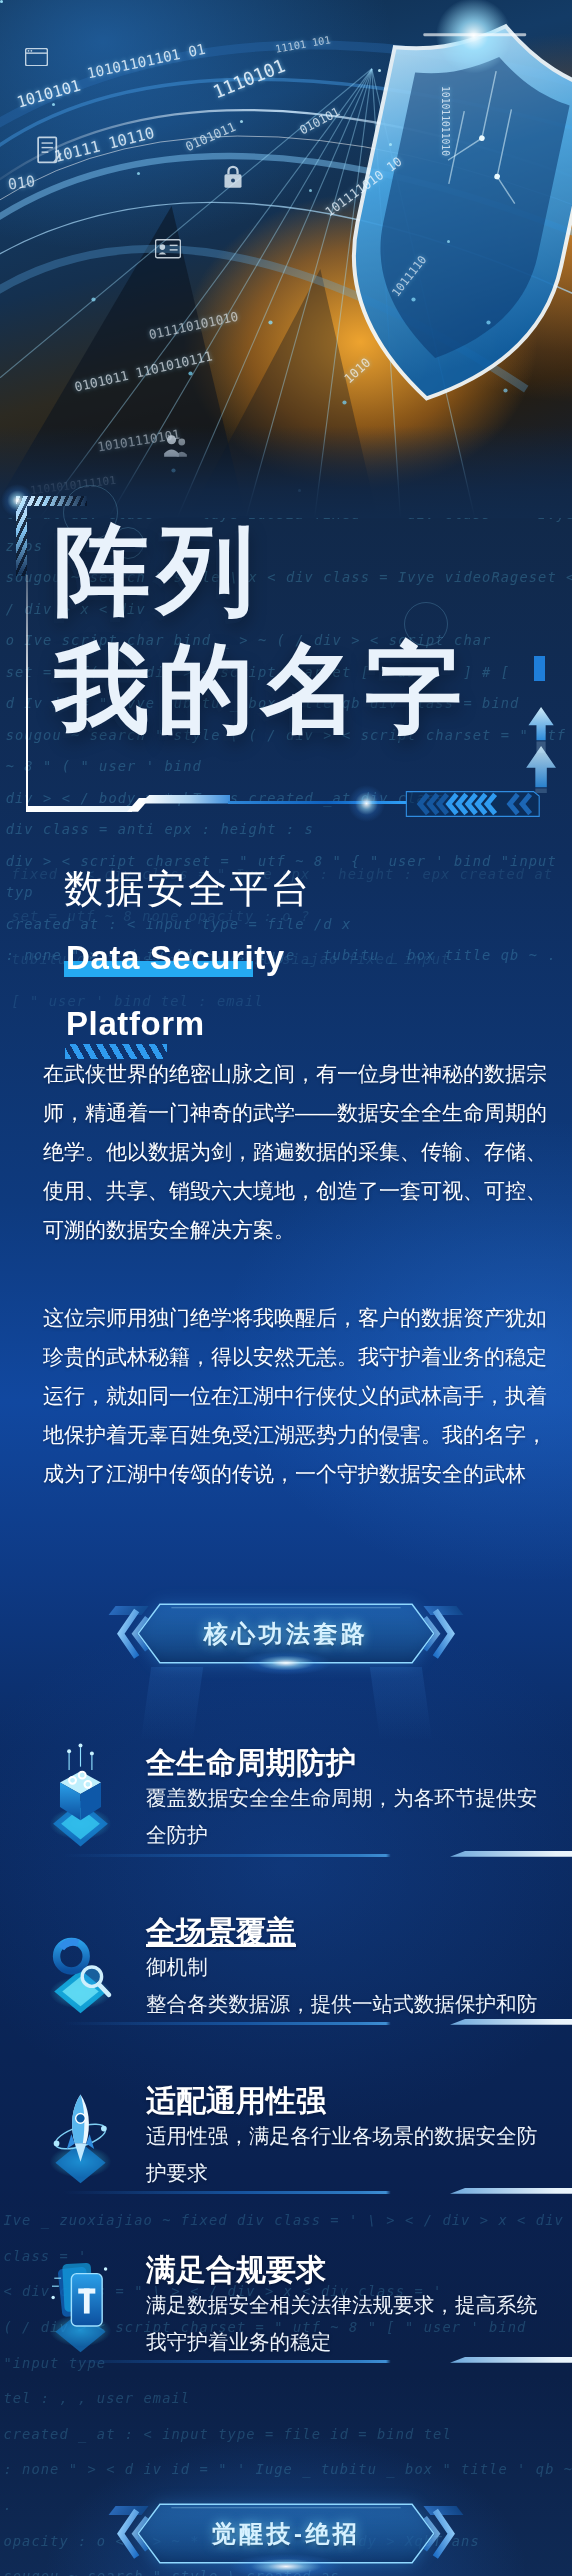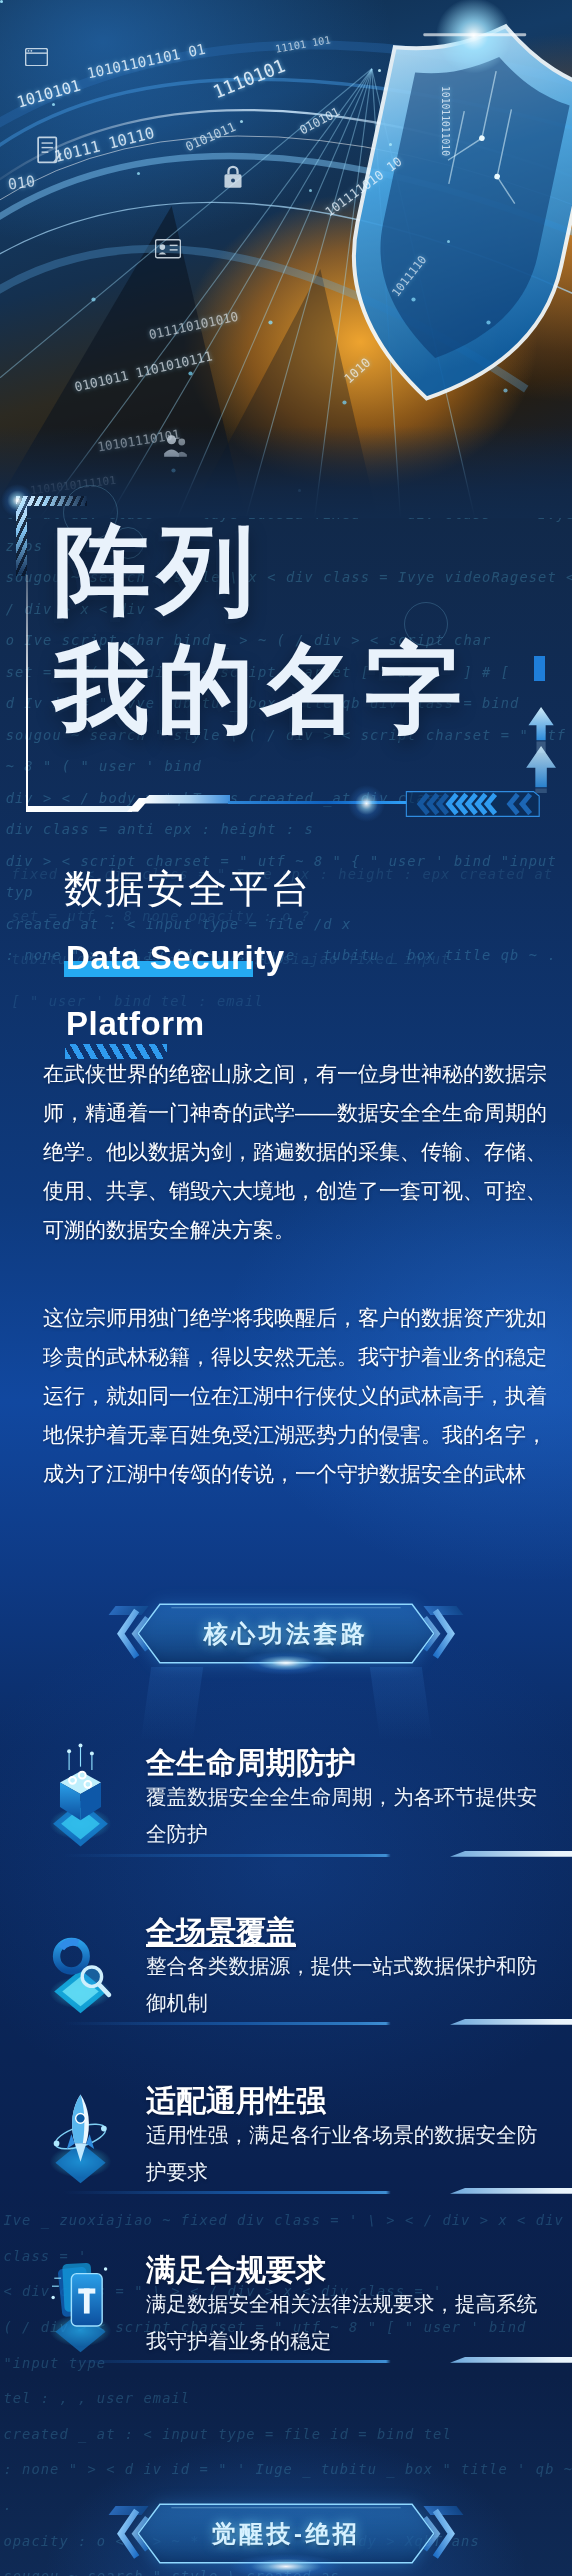--- a/index.html
+++ b/index.html
@@ -77,21 +77,21 @@
     font-size:24px;font-weight:800;letter-spacing:3.4px;color:#d6f1ff;
     text-shadow:0 0 10.3px rgba(130,225,255,.8),0 1.7px 3.4px rgba(0,20,50,.6);white-space:nowrap;}
   .chev{position:absolute;top:3.4px;}
   .slash{position:absolute;width:33px;height:9.2px;background:linear-gradient(90deg,#2e73c8,#11498e);
     transform:skewX(-38deg);opacity:.85;}
   .beam{position:absolute;width:52px;height:74px;background:linear-gradient(180deg,rgba(60,140,230,.16),rgba(60,140,230,0));}
   
   .feat-title{left:146px;font-size:30px;font-weight:700;color:#ffffff;white-space:nowrap;
     text-shadow:0 1.1px 3.4px rgba(0,10,30,.5);}
   .feat-desc{left:146px;font-size:20.6px;font-weight:400;color:#eef4fb;line-height:37px;white-space:nowrap;
-    text-shadow:0 1.1px 3.4px rgba(0,10,30,.4);font-family:Liberation Serif, serif;}
+    text-shadow:0 1.1px 3.4px rgba(0,10,30,.4);}
   .divider-base{left:63px;width:475px;height:2.9px;
     background:linear-gradient(90deg,rgba(20,70,140,0) 0%,#17549f 38%,#2f7cc4 62%,#3f8fd4 68%,rgba(63,143,212,0) 69%);}
   .divider-hi{left:387px;width:151px;height:5.7px;top:-2.9px;
     background:linear-gradient(90deg,#6ea9dd,#e8f3fb 70%,#f4fafe);
     clip-path:polygon(15px 0,100% 0,100% 100%,0 100%);}
   .feat-icon{left:46px;width:69px;height:114px;}
 </style>
 </head>
 <body>
 
@@ -373,22 +373,22 @@
     <ellipse cx="60" cy="152" rx="54" ry="28" fill="url(#glow1)"></ellipse>
     <polygon points="60,188 14,150 60,112 106,150" fill="#13b2e6" opacity=".85"></polygon>
     <polygon points="60,176 28,150 60,124 92,150" fill="#6fe4f8" opacity=".8"></polygon>
     <circle cx="44" cy="88" r="26" fill="none" stroke="url(#cubeL)" stroke-width="13"></circle>
     <path d="M26,74 a26,26 0 0 1 30,-9" stroke="#2f8ce8" stroke-width="13" fill="none"></path>
     <circle cx="80" cy="124" r="17" fill="rgba(40,160,230,.45)" stroke="#cfeffc" stroke-width="6"></circle>
     <line x1="92" y1="137" x2="110" y2="156" stroke="#cfeffc" stroke-width="8" stroke-linecap="round"></line>
   </svg>
   <div class="abs feat-title" style="top:1912px;text-decoration:underline;">全场景覆盖</div>
   <div class="abs feat-desc" style="top:1948px;">
+    <div>御机制</div>
     <div>整合各类数据源，提供一站式数据保护和防</div>
-    <div>御机制</div>
   </div>
   <div class="abs divider-base" style="top:2022px;">
     <div class="abs divider-hi"></div>
   </div>
 
   <svg class="abs feat-icon" style="top:2075px;" width="69" height="114" viewBox="0 0 120 200">
     <ellipse cx="60" cy="152" rx="54" ry="28" fill="url(#glow1)"></ellipse>
     <polygon points="60,190 16,154 60,118 104,154" fill="#1686d8" opacity=".7"></polygon>
     <ellipse cx="60" cy="108" rx="46" ry="17" fill="none" stroke="#7fd0f4" stroke-width="2.5" transform="rotate(-18 60 108)"></ellipse>
     <circle cx="18" cy="120" r="5" fill="#aee8ff"></circle>

